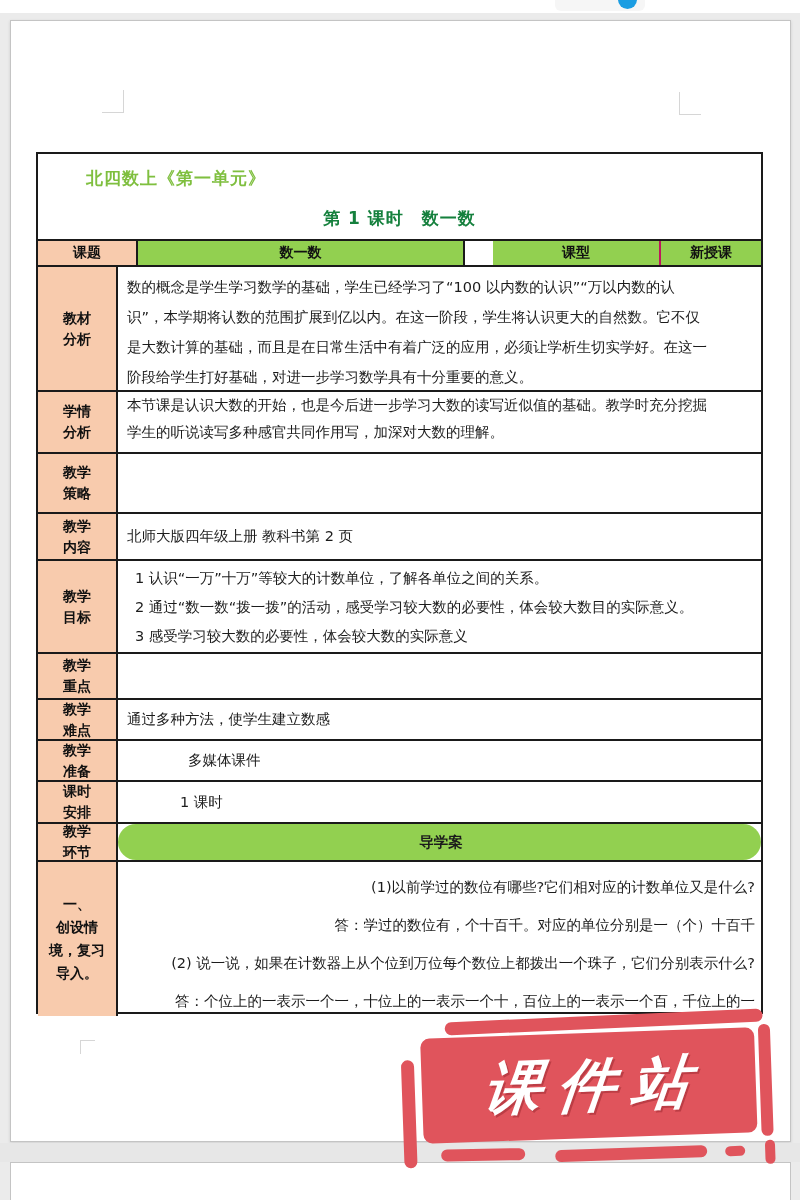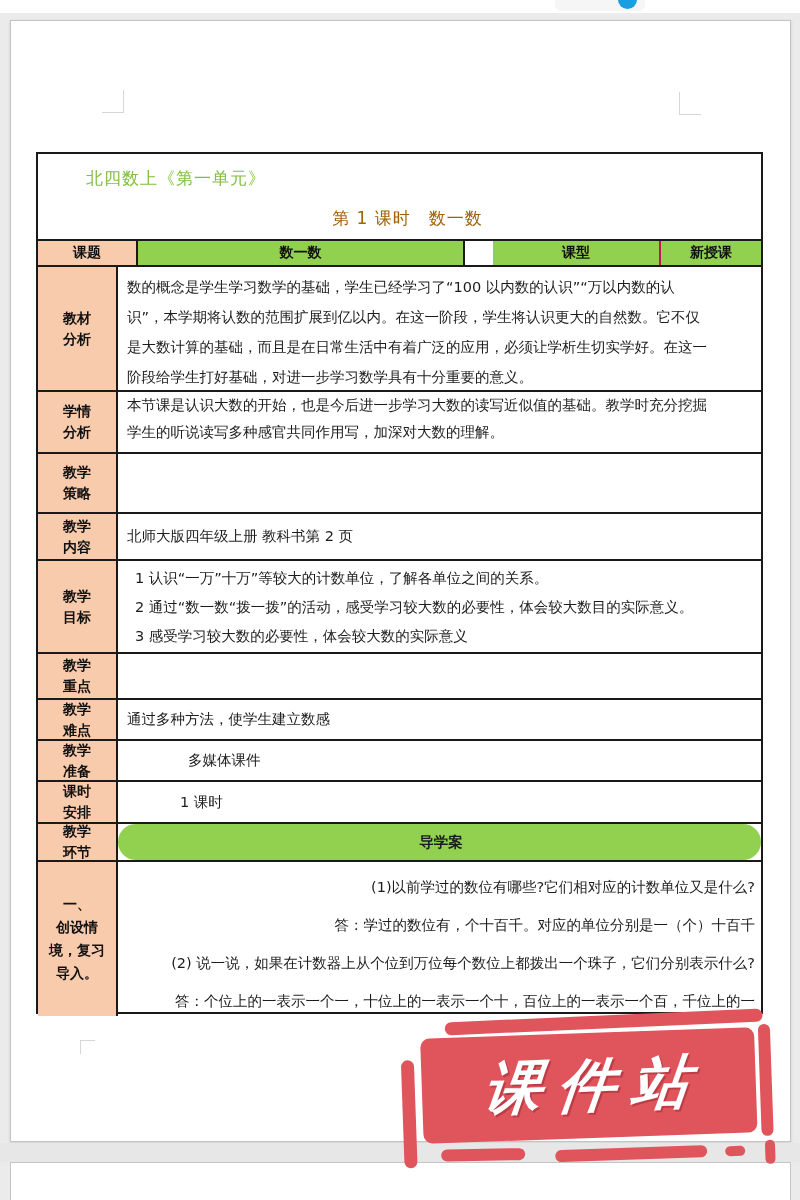--- a/index.html
+++ b/index.html
@@ -19,22 +19,22 @@
 
   
   .mark { position:absolute; }
   .mark-tl { left:102px; top:90px; width:22px; height:23px; border-right:1px solid #d6d6d6; border-bottom:1px solid #d6d6d6; }
   .mark-tr { left:679px; top:92px; width:22px; height:23px; border-left:1px solid #d6d6d6; border-bottom:1px solid #d6d6d6; }
   .mark-bl { left:80px; top:1040px; width:15px; height:14px; border-left:1px solid #d6d6d6; border-top:1px solid #d6d6d6; }
 
   
   .doc-table { position:absolute; left:36px; top:152px; width:727px; height:862px; border:2px solid #1a1a1a; background:#fff; }
   .title-block { height:85px; position:relative; }
-  .unit-title { position:absolute; left:48px; top:13px; font-size:17px; font-weight:400; color:#7fbf3f; letter-spacing:1px; }
-  .lesson-title { position:absolute; left:8px; top:53px; width:100%; text-align:center; font-size:17px; font-weight:400; color:#a16207; letter-spacing:1px; }
+  .unit-title { position:absolute; left:48px; top:13px; font-size:17px; font-weight:700; color:#7fbf3f; letter-spacing:1px; }
+  .lesson-title { position:absolute; left:0; top:53px; width:100%; text-align:center; font-size:17px; font-weight:700; color:#15803d; letter-spacing:1px; }
 
   .header-row { display:flex; height:26px; border-top:2px solid #1a1a1a; }
   .hcell { display:flex; align-items:center; justify-content:center; font-size:14px; font-weight:700; color:#111; }
   .hc1 { width:100px; background:#f8cbad; border-right:2px solid #1a1a1a; }
   .hc2 { width:327px; background:#92d050; border-right:2px solid #1a1a1a; }
   .hc3 { width:168px; background:#92d050; border-right:2px solid #be185d;margin-left:28px; }
   .hc4 { flex:1; background:#92d050; }
 
   .trow { display:flex; border-top:2px solid #1a1a1a; }
   .lcell { width:80px; background:#f8cbad; border-right:2px solid #1a1a1a; display:flex; align-items:center; justify-content:center; text-align:center; font-size:14px; font-weight:700; color:#111; white-space:pre-line; line-height:21px; }

